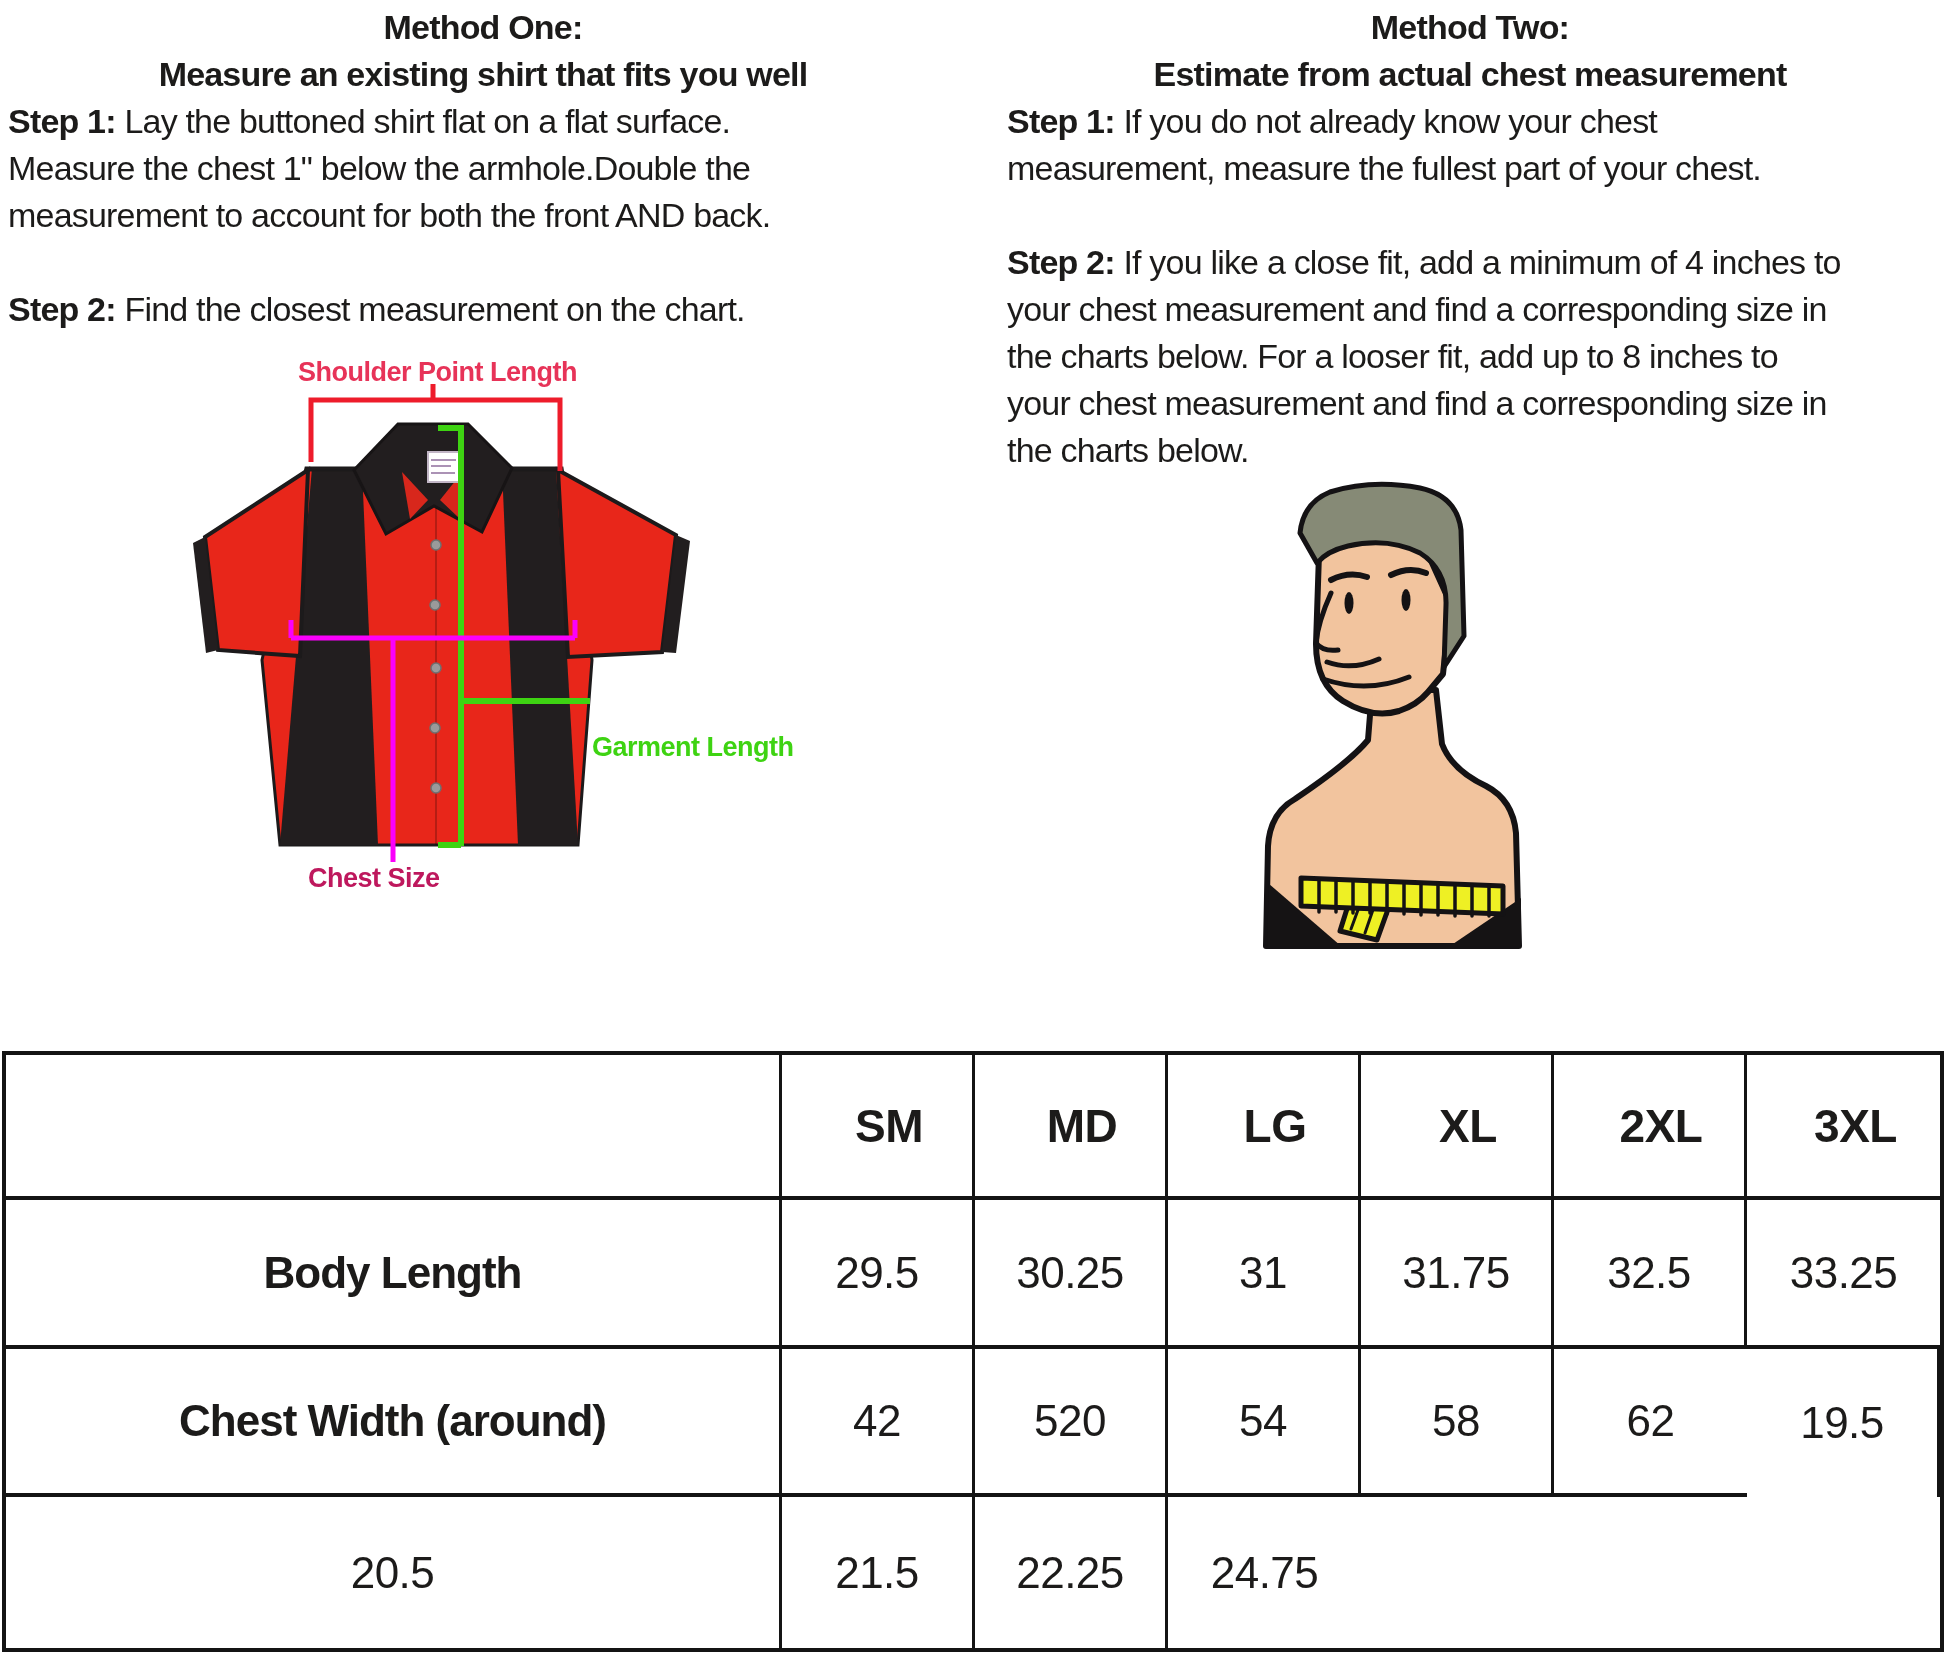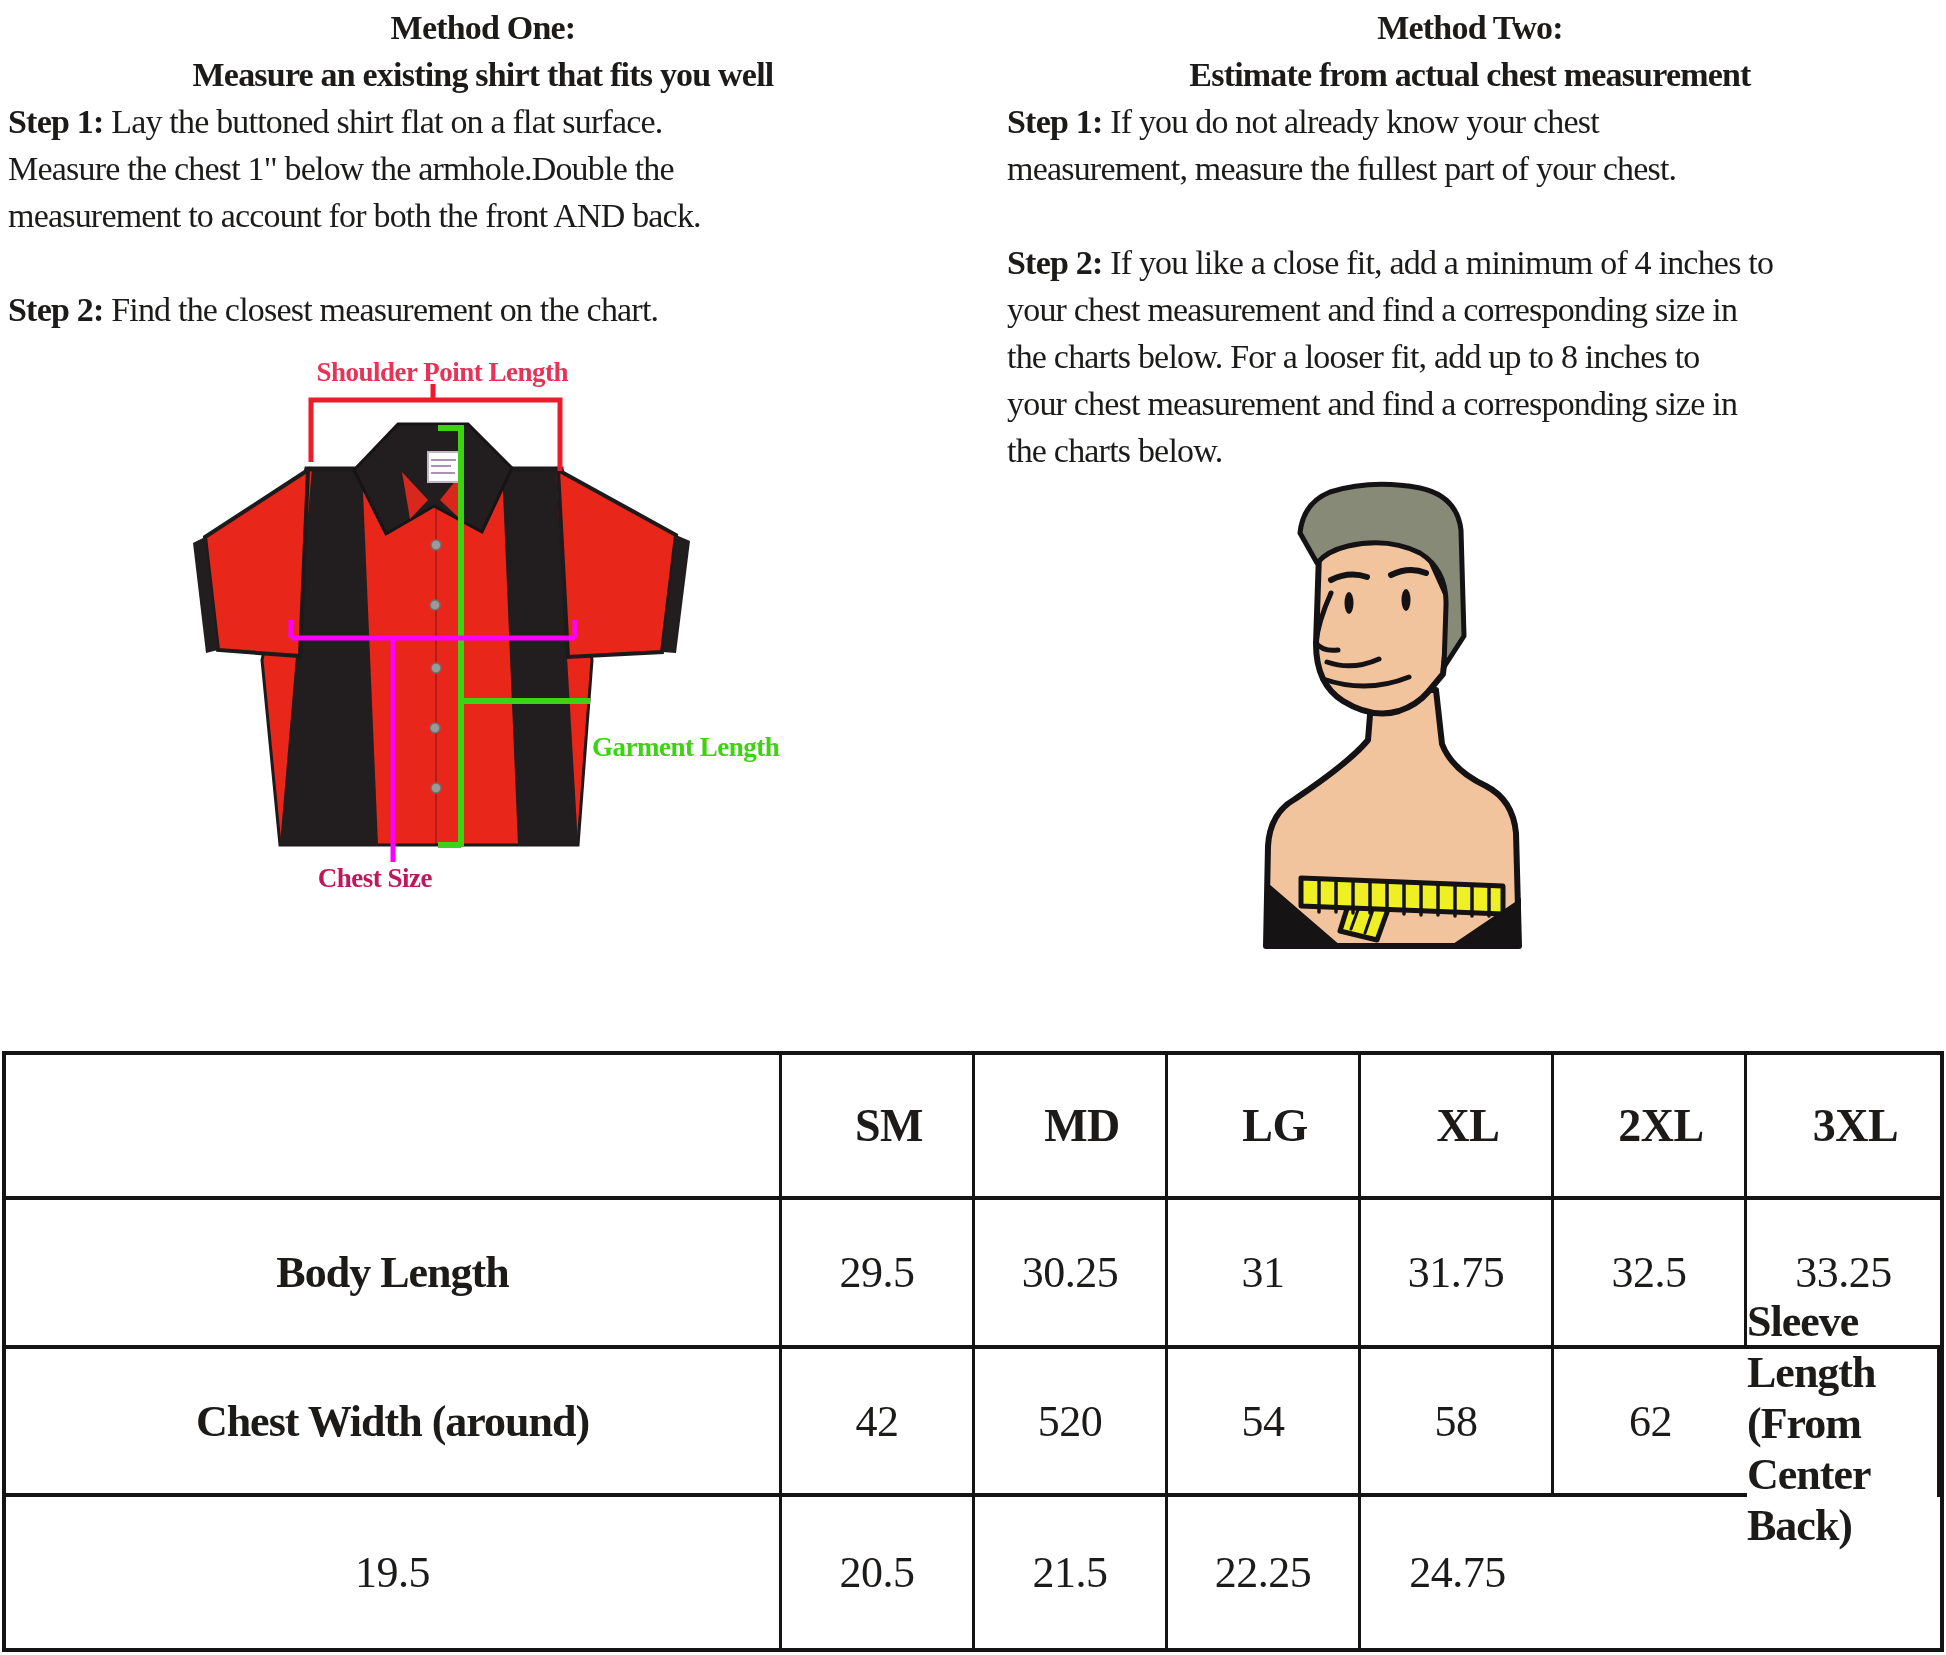--- a/index.html
+++ b/index.html
@@ -1,18 +1,18 @@
 <!DOCTYPE html>
 <html><head>
 <meta charset="utf-8">
 <style>
   html,body{margin:0;padding:0;background:#fff;}
   .page{
     position:relative;width:1946px;height:1655px;background:#ffffff;overflow:hidden;
-    font-family:Liberation Serif, serif;color:#1c1b1a;
+    font-family:Liberation Sans, sans-serif;color:#1c1b1a;
   }
   .abs{position:absolute;}
   .txt{font-size:34px;line-height:47px;letter-spacing:-0.8px;white-space:pre-line;}
   .heading{font-weight:bold;text-align:center;}
   b{font-weight:bold;}
   .anno{font-weight:bold;font-size:27px;letter-spacing:-0.5px;white-space:nowrap;}
   .anno.center{text-align:right;}
   svg.overlay{position:absolute;left:0;top:0;}
   
   .size-table{
@@ -147,21 +147,20 @@
       <div class="cell ">31</div>
       <div class="cell ">31.75</div>
       <div class="cell ">32.5</div>
       <div class="cell  last-col">33.25</div>
       <div class="cell rowlabel">Chest Width (around)</div>
       <div class="cell ">42</div>
       <div class="cell ">520</div>
       <div class="cell ">54</div>
       <div class="cell ">58</div>
       <div class="cell  last-col">62</div>
-      <div class="cell rowlabel last-row">Sleeve Length (From Center Back)</div>
       <div class="cell  last-row">19.5</div>
       <div class="cell  last-row">20.5</div>
       <div class="cell  last-row">21.5</div>
       <div class="cell  last-row">22.25</div>
       <div class="cell  last-col last-row">24.75</div>
     </div>
 
 </div>
 
 </body></html>

